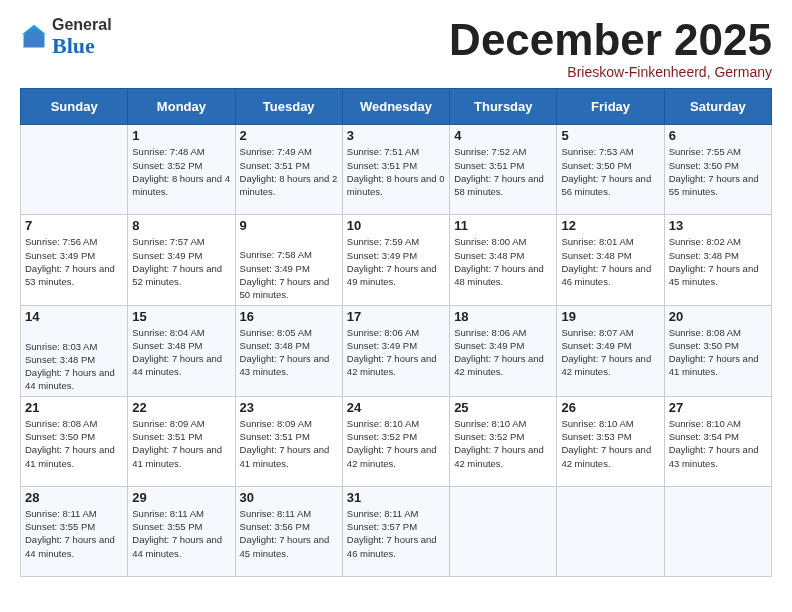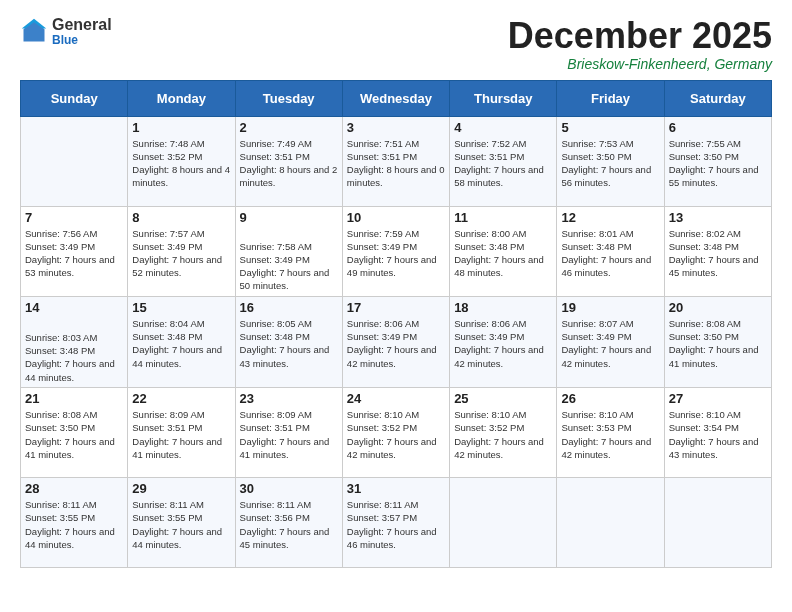--- a/index.html
+++ b/index.html
@@ -32,41 +32,41 @@
       display: flex;
       flex-direction: column;
       line-height: 1.1;
     }
     .logo-general {
       font-size: 16px;
       font-weight: bold;
       color: #333;
     }
     .logo-blue {
-      font-size: 12px;
+      font-size: 22px;
       font-weight: bold;
       color: #1a6bbf;
+      font-family: Liberation Serif, serif;
     }
     .logo-icon {
       width: 28px;
       height: 28px;
     }
     .title-section {
       text-align: right;
     }
     .month-title {
-      font-size: 36px;
+      font-size: 44px;
       font-weight: bold;
       color: #222;
       line-height: 1.1;
     }
     .location {
       font-size: 14px;
-      color: #15803d;
-      font-style: italic;
+      color: #7f1d1d;
     }
     .calendar {
       flex: 1;
       border: 1px solid #ccc;
       border-collapse: collapse;
       width: 100%;
       table-layout: fixed;
     }
     .calendar th {
       background: #2a6bb5;

